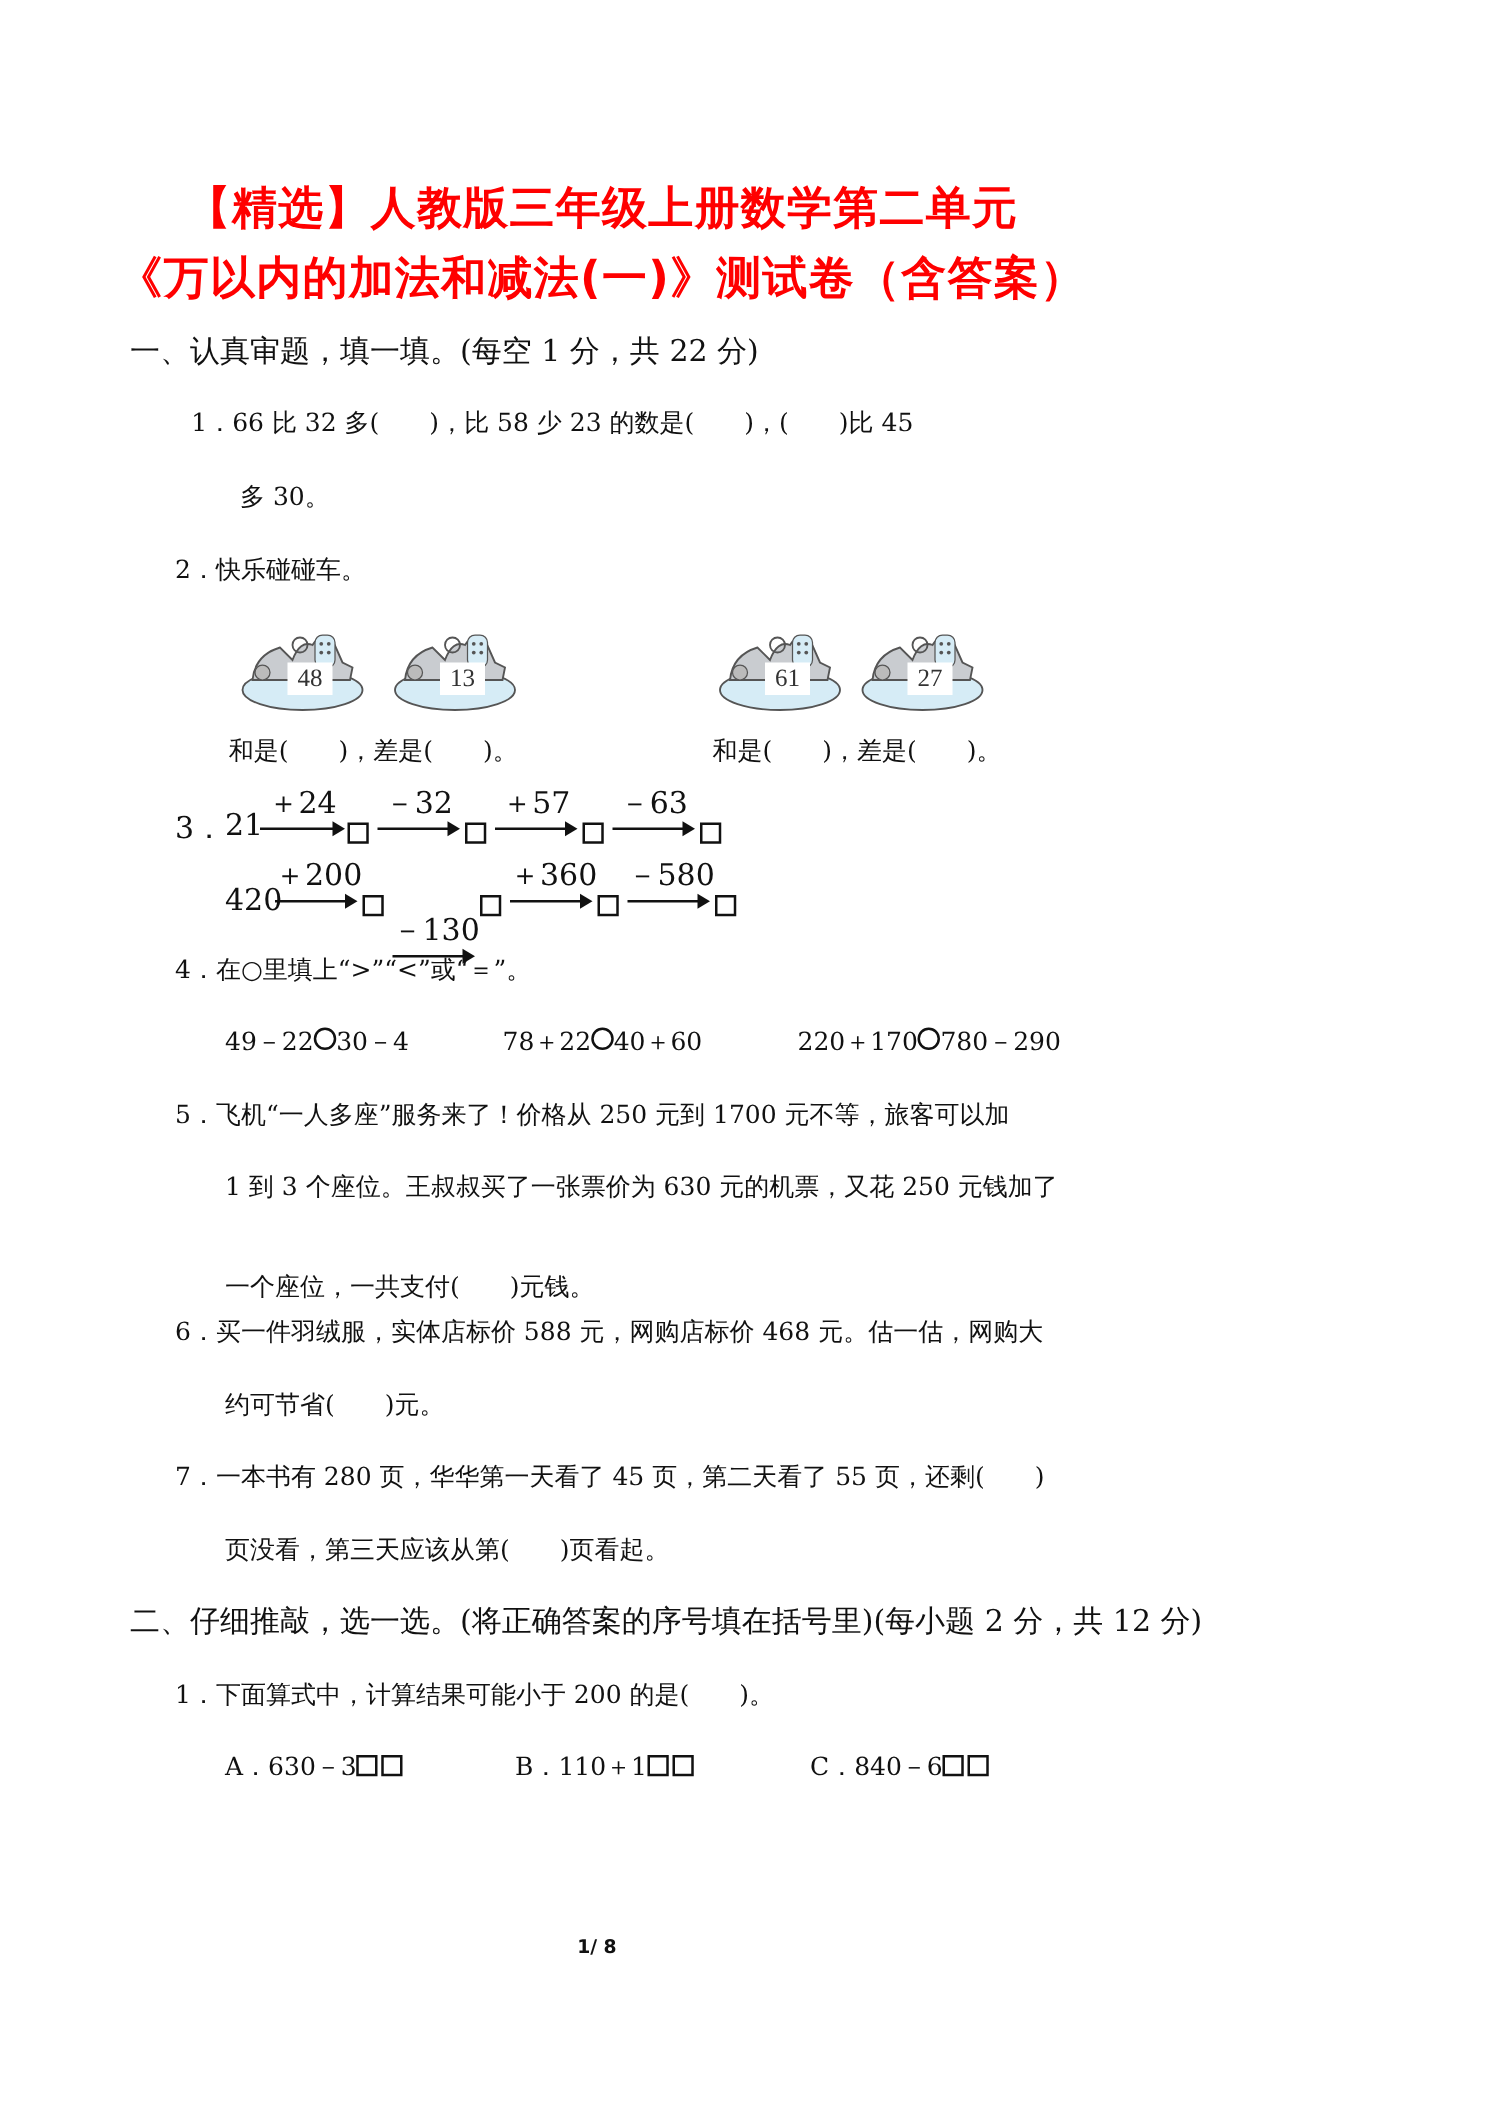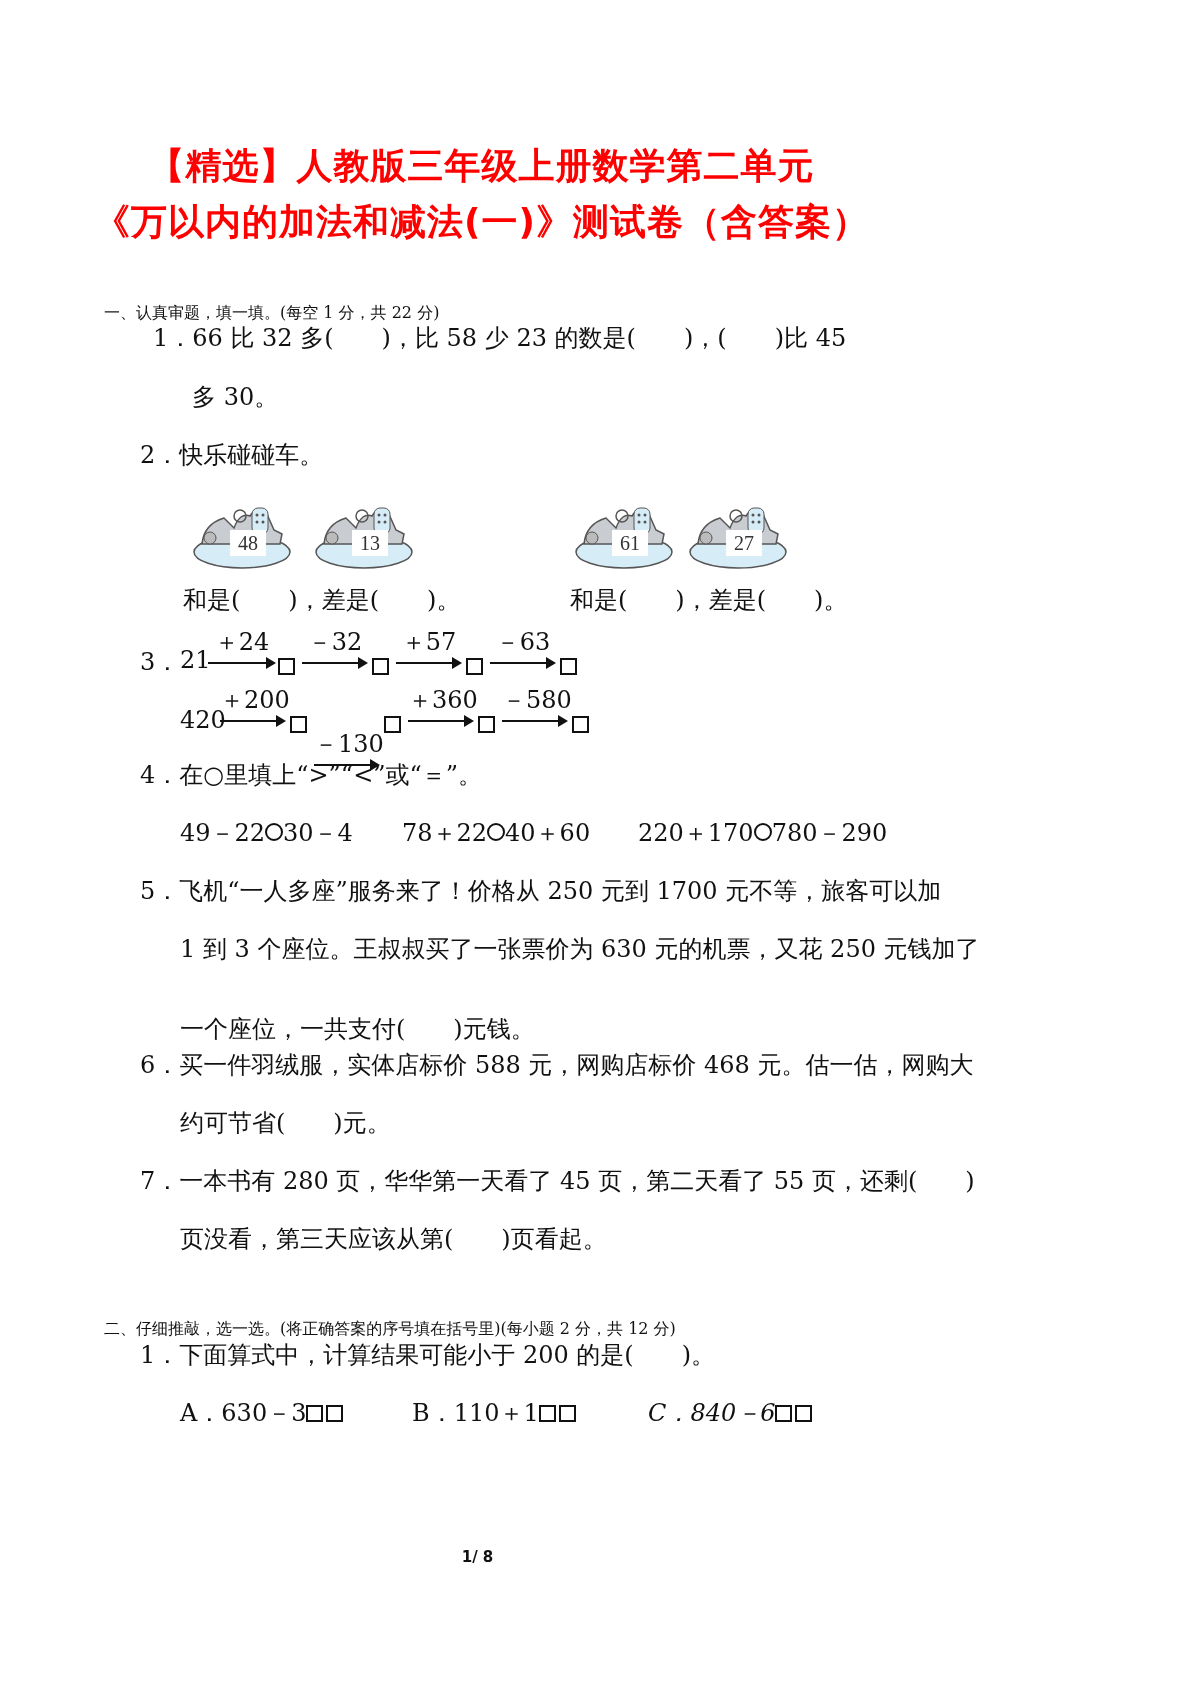--- a/index.html
+++ b/index.html
@@ -7,23 +7,23 @@
     width: 1191px; height: 1684px; position: relative; overflow: hidden;
     font-family: "DejaVu Serif", "Liberation Serif", serif;
     color: #111;
   }
   .title {
     position: absolute; left: 0; width: 963px; text-align: center;
     color: #ff0000; font-family: "DejaVu Sans", "Liberation Sans", sans-serif;
     font-size: 36px; font-weight: bold; letter-spacing: 1px;
   }
   .line {
-    position: absolute; font-size: 24px; line-height: 30px; white-space: nowrap;
-  }
-  .section-h { font-size: 16px; margin-top: 32px; }
+    position: absolute; font-size: 20px; line-height: 30px; white-space: nowrap;
+  }
+  .section-h { font-size: 24px; }
   .car {
     position: absolute; width: 106px; height: 72px;
   }
   .car svg { width: 106px; height: 72px; display: block; }
   .car .num {
     position: absolute; left: 40px; top: 30px; width: 36px; height: 26px;
     background: #fff; text-align: center; font-size: 20px; line-height: 26px;
     font-family: "Liberation Serif", "DejaVu Serif", serif; color: #333;
   }
   .chain { position: absolute; font-size: 24px; white-space: nowrap; }
@@ -208,17 +208,17 @@
 
 <div class="line section-h" style="left:104px; top:1282px;">二、仔细推敲，选一选。(将正确答案的序号填在括号里)(每小题 2 分，共 12 分)</div>
 <div class="line" style="left:140px; top:1340px;">1．下面算式中，计算结果可能小于 200 的是(　　)。</div>
 
 <div class="line" style="left:180px; top:1398px;">
   <span>A．</span><span>630－3</span><span class="sq"></span><span class="sq" style="margin-left:3px;"></span>
 </div>
 <div class="line" style="left:412px; top:1398px;">
   <span>B．</span><span>110＋1</span><span class="sq"></span><span class="sq" style="margin-left:3px;"></span>
 </div>
-<div class="line" style="left:648px; top:1398px;font-style:italic;">
+<div class="line" style="left:648px; top:1398px;">
   <span>C．</span><span>840－6</span><span class="sq"></span><span class="sq" style="margin-left:3px;"></span>
 </div>
 
 <div class="page-num">1/ 8</div>
 
 </body></html>

